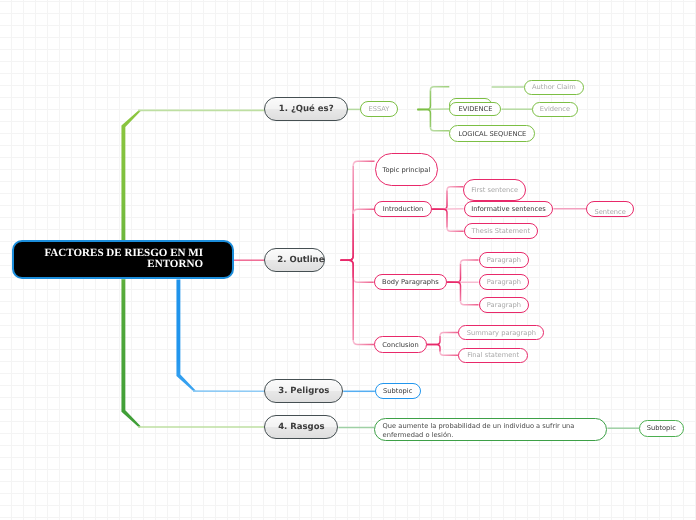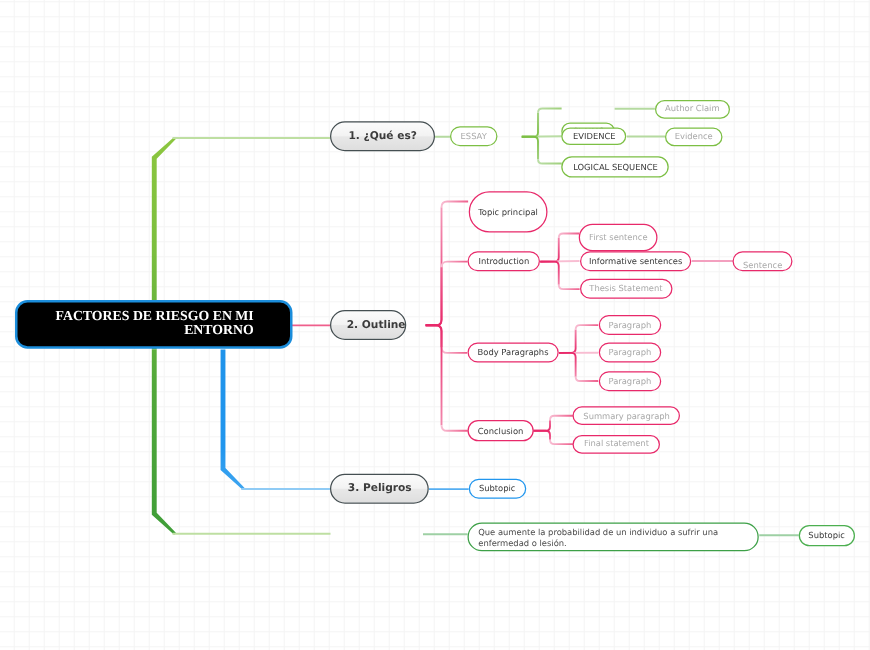--- a/index.html
+++ b/index.html
@@ -241,20 +241,23 @@
 
   <div class="node lvl1" style="left:264.4px;top:97.3px;width:83.6px;height:24.2px;">
     <span>1. ¿Qué es?</span>
   </div>
   <div class="node lvl1" style="left:264.4px;top:248px;width:61px;height:24.4px;padding-left:12px;">
     <span>2. Outline</span>
   </div>
   <div class="node lvl1" style="left:264.4px;top:379.2px;width:78.8px;height:24.2px;">
     <span>3. Peligros</span>
   </div>
+  <div class="node lvl1" style="left:264.4px;top:415.3px;width:74px;height:24.2px;">
+    <span>4. Rasgos</span>
+  </div>
 
   <div class="node pill muted gr" style="left:360px;top:101.4px;width:37.9px;height:16px;">
     <span>ESSAY</span>
   </div>
   <div class="node pill dark gr" style="left:449.3px;top:79.7px;width:42.4px;height:14.5px;margin-top:18px;">
     <span>CLAIMS</span>
   </div>
   <div class="node pill dark gr" style="left:449.4px;top:101.8px;width:52.1px;height:14.5px;">
     <span>EVIDENCE</span>
   </div>

